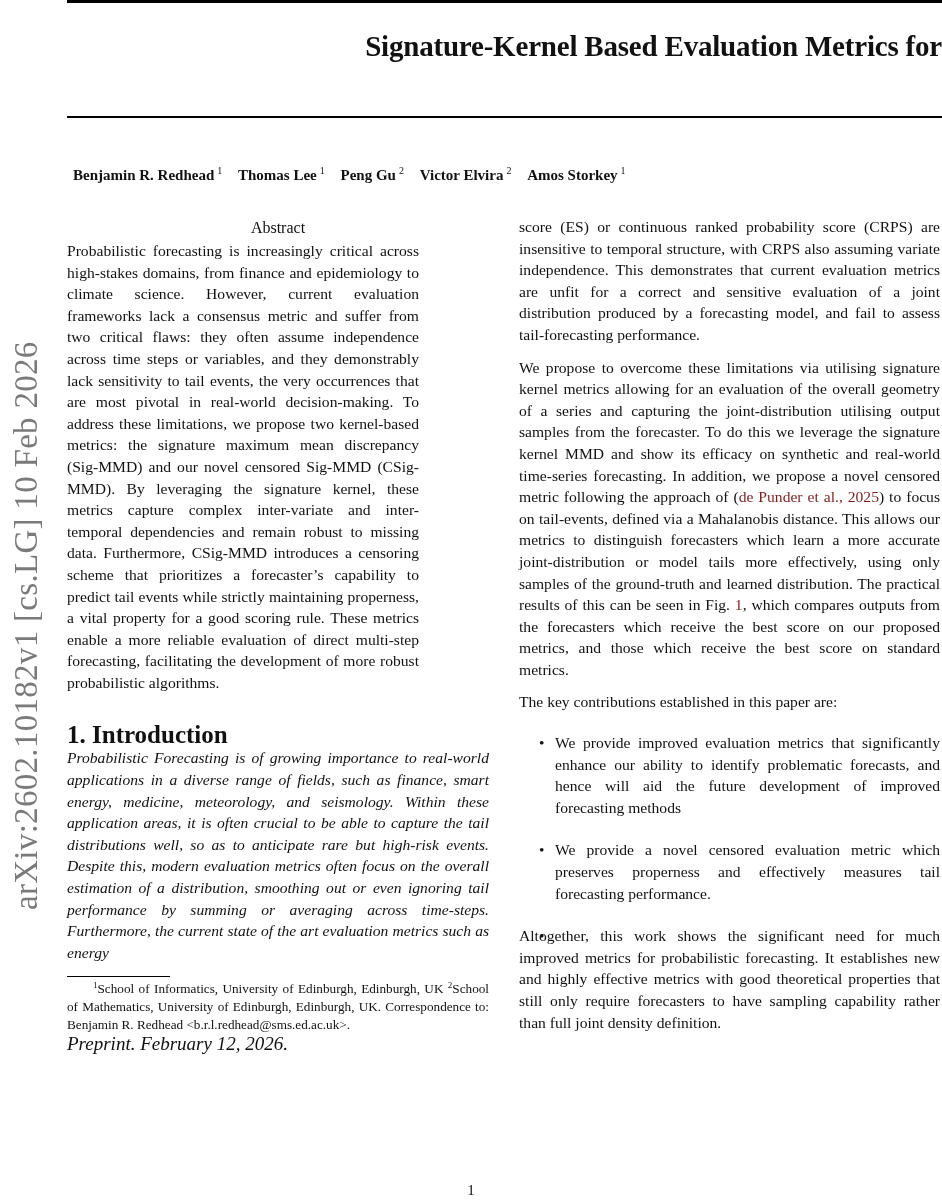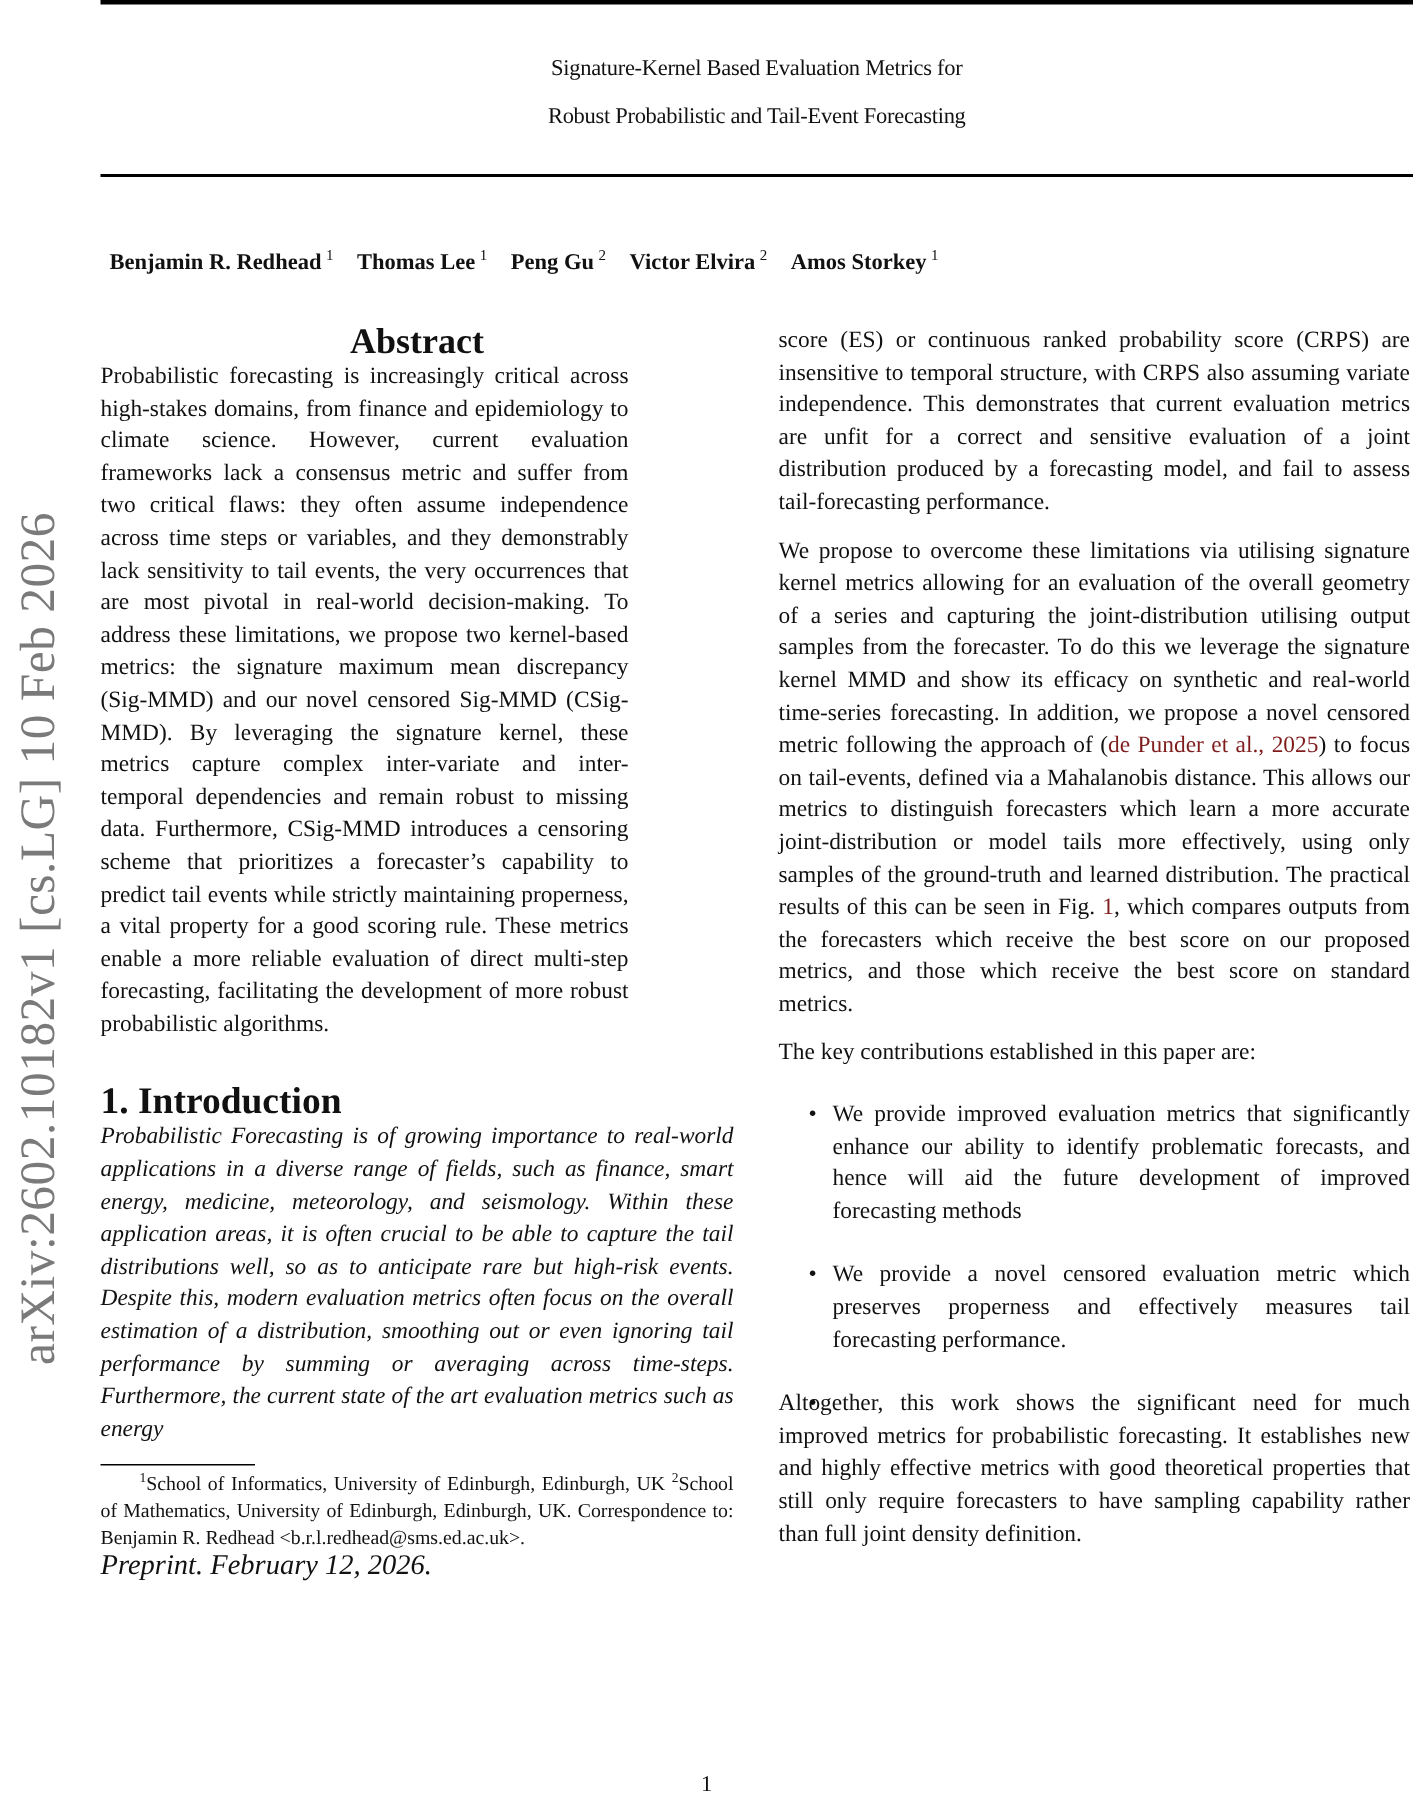--- a/index.html
+++ b/index.html
@@ -6,39 +6,39 @@
   body {
     width: 942px; height: 1200px; position: relative; overflow: hidden;
     font-family: "Liberation Serif", "DejaVu Serif", serif;
     color: #111;
   }
   .rule { position: absolute; left: 67px; width: 875px; background: #000; }
   .rule.top { top: 0px; height: 3px; }
   .rule.mid { top: 116px; height: 2px; }
   .title {
     position: absolute; left: 67px; width: 875px; top: 30px;
-    text-align: center; font-weight: normal; font-size: 15px; line-height: 32px;
+    text-align: right; font-weight: bold; font-size: 29px; line-height: 32px;
     letter-spacing: -0.2px;
   }
   .authors {
     position: absolute; left: 67px; width: 875px; top: 156px;
     text-align: left; font-weight: bold; font-size: 15px; line-height: 30px;
   }
   .authors .au { margin: 0 6px; }
   .authors sup { font-weight: normal; font-size: 10px; margin-left: 3px; }
   .arxiv {
     position: absolute; left: 6px; top: 570px;
     transform-origin: 0 0; transform: rotate(-90deg) translate(-340px, 0);
     font-size: 33px; color: #7a7a7a; white-space: nowrap; letter-spacing: 0.3px;
     width: 700px; line-height: 40px;
   }
   .col { position: absolute; font-size: 15.6px; line-height: 21.6px; text-align: justify; }
   .col p { margin: 0; }
   .leftcol { left: 67px; width: 422px; top: 216px; }
-  .abstract-h { text-align: center; font-weight: bold; font-size: 24px; line-height: 24px; margin-left: 35px; width: 352px; }
+  .abstract-h { text-align: center; font-weight: normal; font-size: 16px; line-height: 24px; margin-left: 35px; width: 352px; }
   .abstract-body { margin: 6px 0 0 35px; width: 352px; text-align: justify; }
   .intro-h { font-weight: bold; font-size: 25px; margin-top: 30px; line-height: 24px; }
   .intro-body { margin-top: 10px; font-style: italic; }
   .footnote-rule { width: 103px; height: 1px; background: #000; margin-top: 13px; }
   .footnote { font-size: 13.2px; line-height: 17.5px; margin-top: 4px; text-align: justify; }
   .footnote .indent { display: inline-block; width: 26px; }
   .footnote sup { font-size: 9px; }
   .preprint { font-style: italic; font-size: 19px; margin-top: 19px; }
   .rightcol { left: 519px; width: 421px; top: 216px; }
   .rightcol p + p { margin-top: 11px; }
@@ -47,21 +47,20 @@
   ul.contrib li { position: relative; padding-left: 36px; margin-bottom: 21px; text-align: justify; }
   ul.contrib li .bullet { position: absolute; left: 20px; top: 0; }
   .pagenum { position: absolute; top: 1182px; left: 0; width: 942px; text-align: center; font-size: 15px; }
 </style>
 </head>
 <body>
 
 <div class="rule top"></div>
 <div class="title">
   <div>Signature-Kernel Based Evaluation Metrics for</div>
-  <div>Robust Probabilistic and Tail-Event Forecasting</div>
 </div>
 <div class="rule mid"></div>
 
 <div class="authors">
   <span class="au"><span>Benjamin R. Redhead</span><sup>1</sup></span>
   <span class="au"><span>Thomas Lee</span><sup>1</sup></span>
   <span class="au"><span>Peng Gu</span><sup>2</sup></span>
   <span class="au"><span>Victor Elvira</span><sup>2</sup></span>
   <span class="au"><span>Amos Storkey</span><sup>1</sup></span>
 </div>

